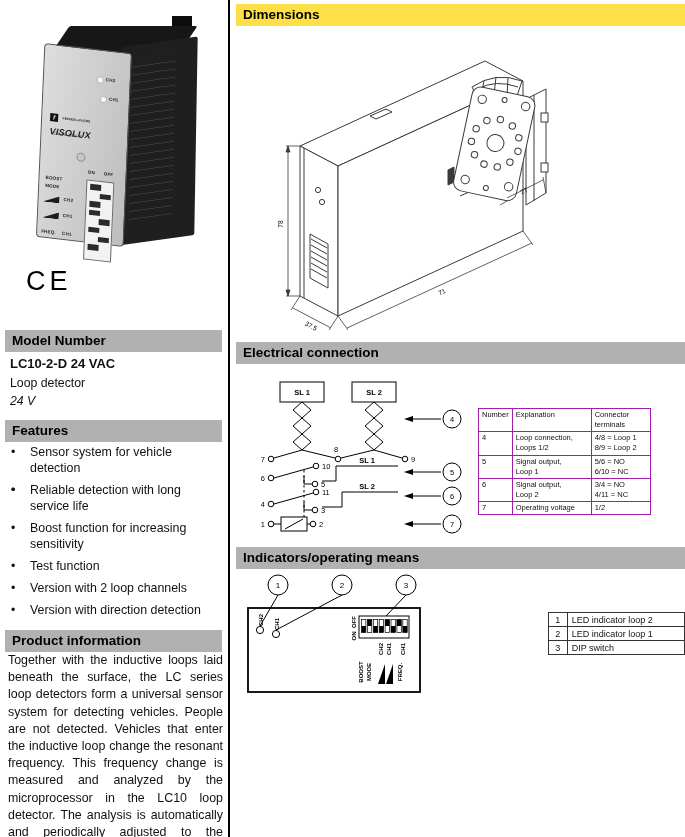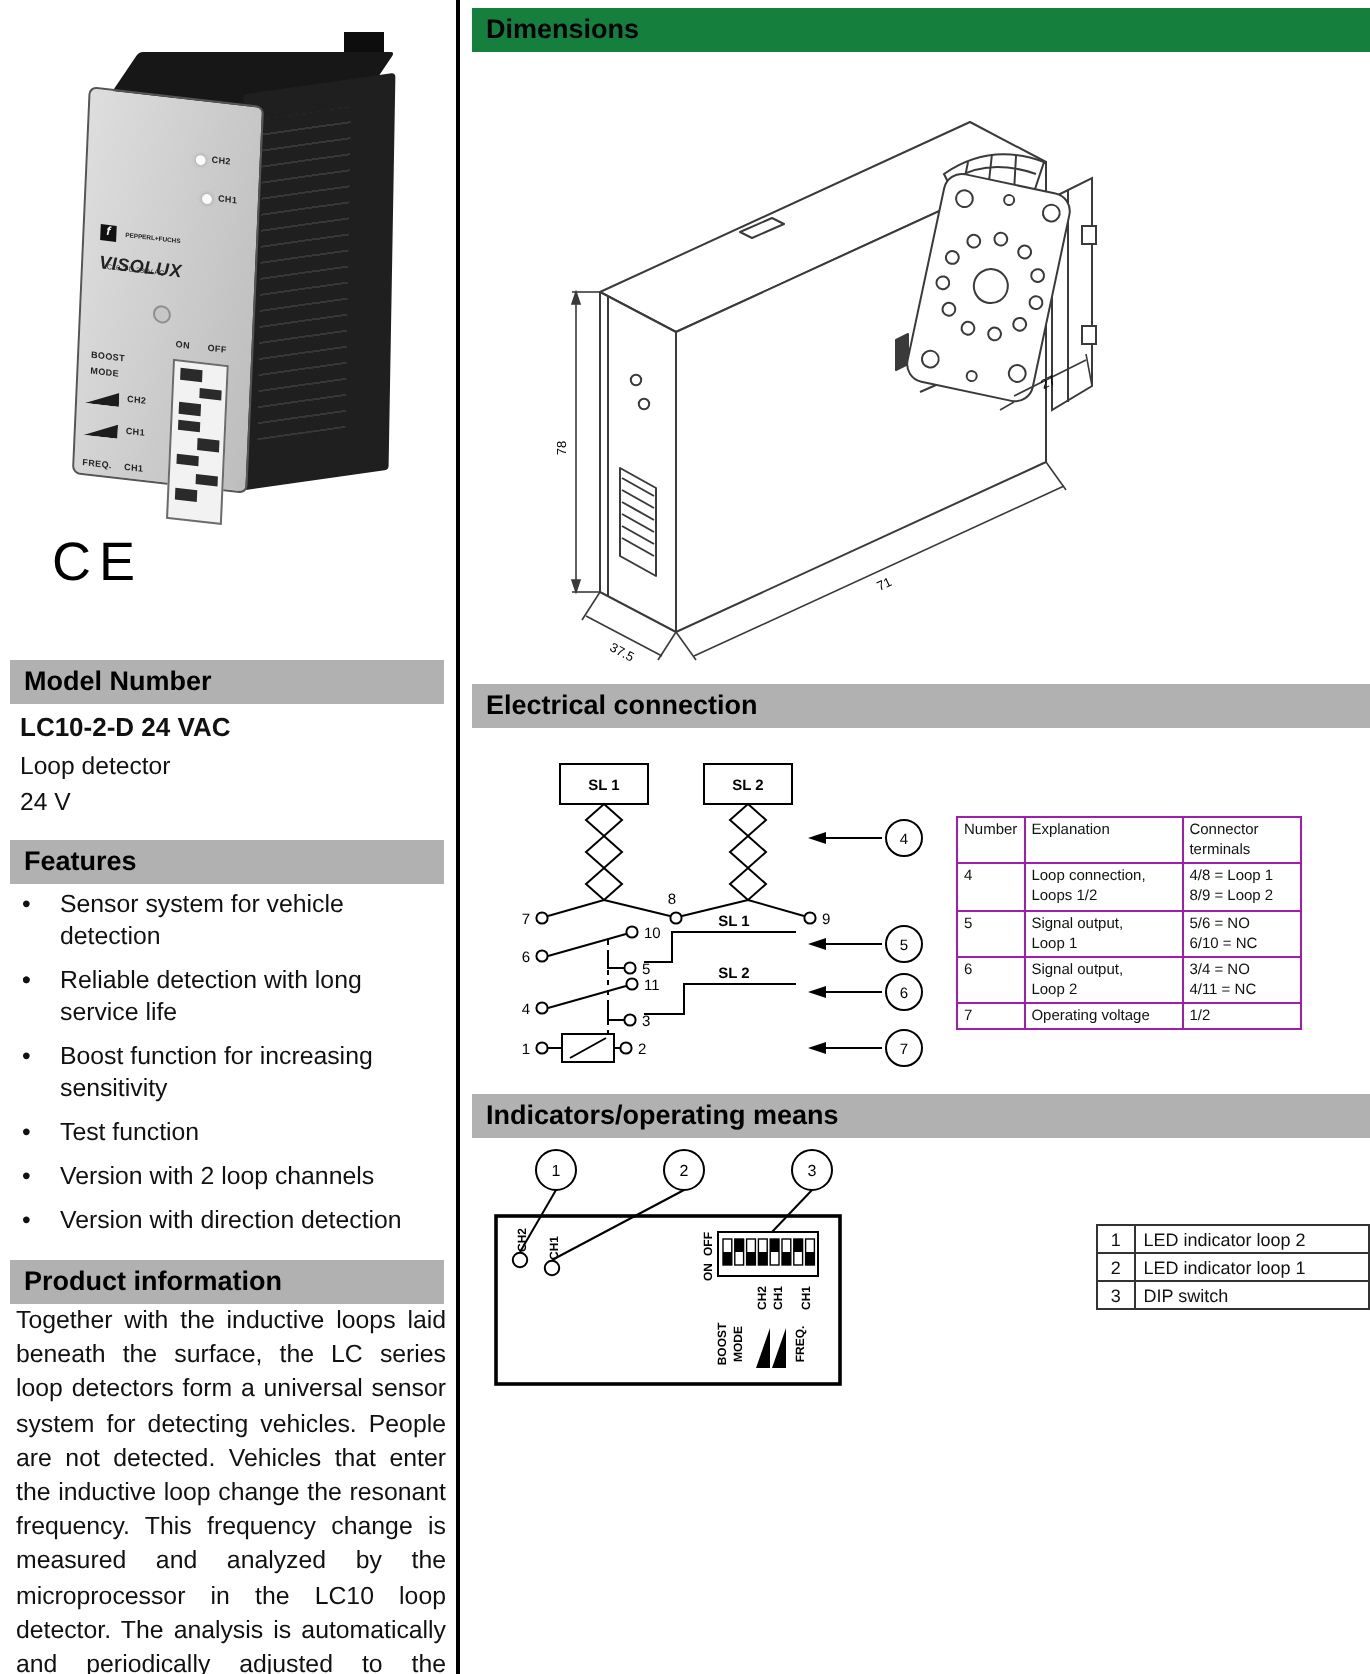--- a/index.html
+++ b/index.html
@@ -34,21 +34,21 @@
          clip-path:polygon(0 100%,100% 0,100% 100%);}
   .dipblock{position:absolute;left:47px;top:130px;width:28px;height:80px;background:#f2f2f2;
             border:1px solid #6b6b6b;padding:2px 2px;box-sizing:border-box;}
   .diprow{height:8.6px;position:relative;}
   .diprow i{position:absolute;top:1px;width:11px;height:5.5px;background:#2a2a2a;display:block;}
   .ce{position:absolute;left:26px;top:266px;font-size:27px;font-weight:normal;letter-spacing:4px;
       font-family:"Liberation Sans",sans-serif;color:#000;}
   .hdr-model{left:5px;top:330px;width:217px;}
   .model-name{position:absolute;left:10px;top:356px;font-size:13px;font-weight:bold;}
   .model-type{position:absolute;left:10px;top:376px;font-size:12.3px;}
-  .model-volt{position:absolute;left:10px;top:394px;font-size:12.3px;}
+  .model-volt{position:absolute;left:10px;top:394px;font-size:12.3px;font-style:italic;}
   .hdr-feat{left:5px;top:420px;width:217px;}
   .features{position:absolute;left:8px;top:444px;width:214px;margin:0;padding:0;list-style:none;}
   .features li{position:relative;padding-left:22px;margin-bottom:6px;font-size:12.4px;line-height:16px;}
   .features .bullet{position:absolute;left:3px;top:0;}
   .hdr-pinfo{left:5px;top:630px;width:217px;}
   .pinfo{position:absolute;left:8px;top:652px;width:215px;font-size:12.4px;line-height:17.2px;
          text-align:justify;margin:0;}
   
   .hdr-dims{left:236px;top:4px;width:449px;}
   .hdr-elec{left:236px;top:342px;width:449px;}
@@ -139,21 +139,21 @@
     <li><span class="bullet">•</span><span>Reliable detection with long service life</span></li>
     <li><span class="bullet">•</span><span>Boost function for increasing sensitivity</span></li>
     <li><span class="bullet">•</span><span>Test function</span></li>
     <li><span class="bullet">•</span><span>Version with 2 loop channels</span></li>
     <li><span class="bullet">•</span><span>Version with direction detection</span></li>
   </ul>
 
   <div class="sec-hdr hdr-pinfo" style="background: rgb(177, 177, 177);">Product information</div>
   <p class="pinfo">Together with the inductive loops laid beneath the surface, the LC series loop detectors form a universal sensor system for detecting vehicles. People are not detected. Vehicles that enter the inductive loop change the resonant frequency. This frequency change is measured and analyzed by the microprocessor in the LC10 loop detector. The analysis is automatically and periodically adjusted to the respective loop, ensuring that any changes in the loop inductance caused by temperature, humidity or component age are automatically compensated for.</p>
 
-  <div class="sec-hdr hdr-dims" style="background: #15803d;">Dimensions</div>
+  <div class="sec-hdr hdr-dims" style="background: #fde047;">Dimensions</div>
 
   <svg class="svg-abs" style="left:250px;top:38px;" width="430" height="298" viewBox="0 0 430 298">
     <g stroke="#3a3a3a" fill="#fff" stroke-width="1" stroke-linejoin="round">
       <polygon points="50,108 235,23 273,43 88,128"></polygon>
       <polygon points="50,108 88,128 88,278 50,258"></polygon>
       <polygon points="88,128 273,43 273,193 88,278"></polygon>
       <polygon points="120,78 136,71 142,74 126,81"></polygon>
       <line x1="54" y1="110" x2="54" y2="260"></line>
       <circle cx="68" cy="152" r="2.6"></circle>
       <circle cx="72" cy="164" r="2.6"></circle>

